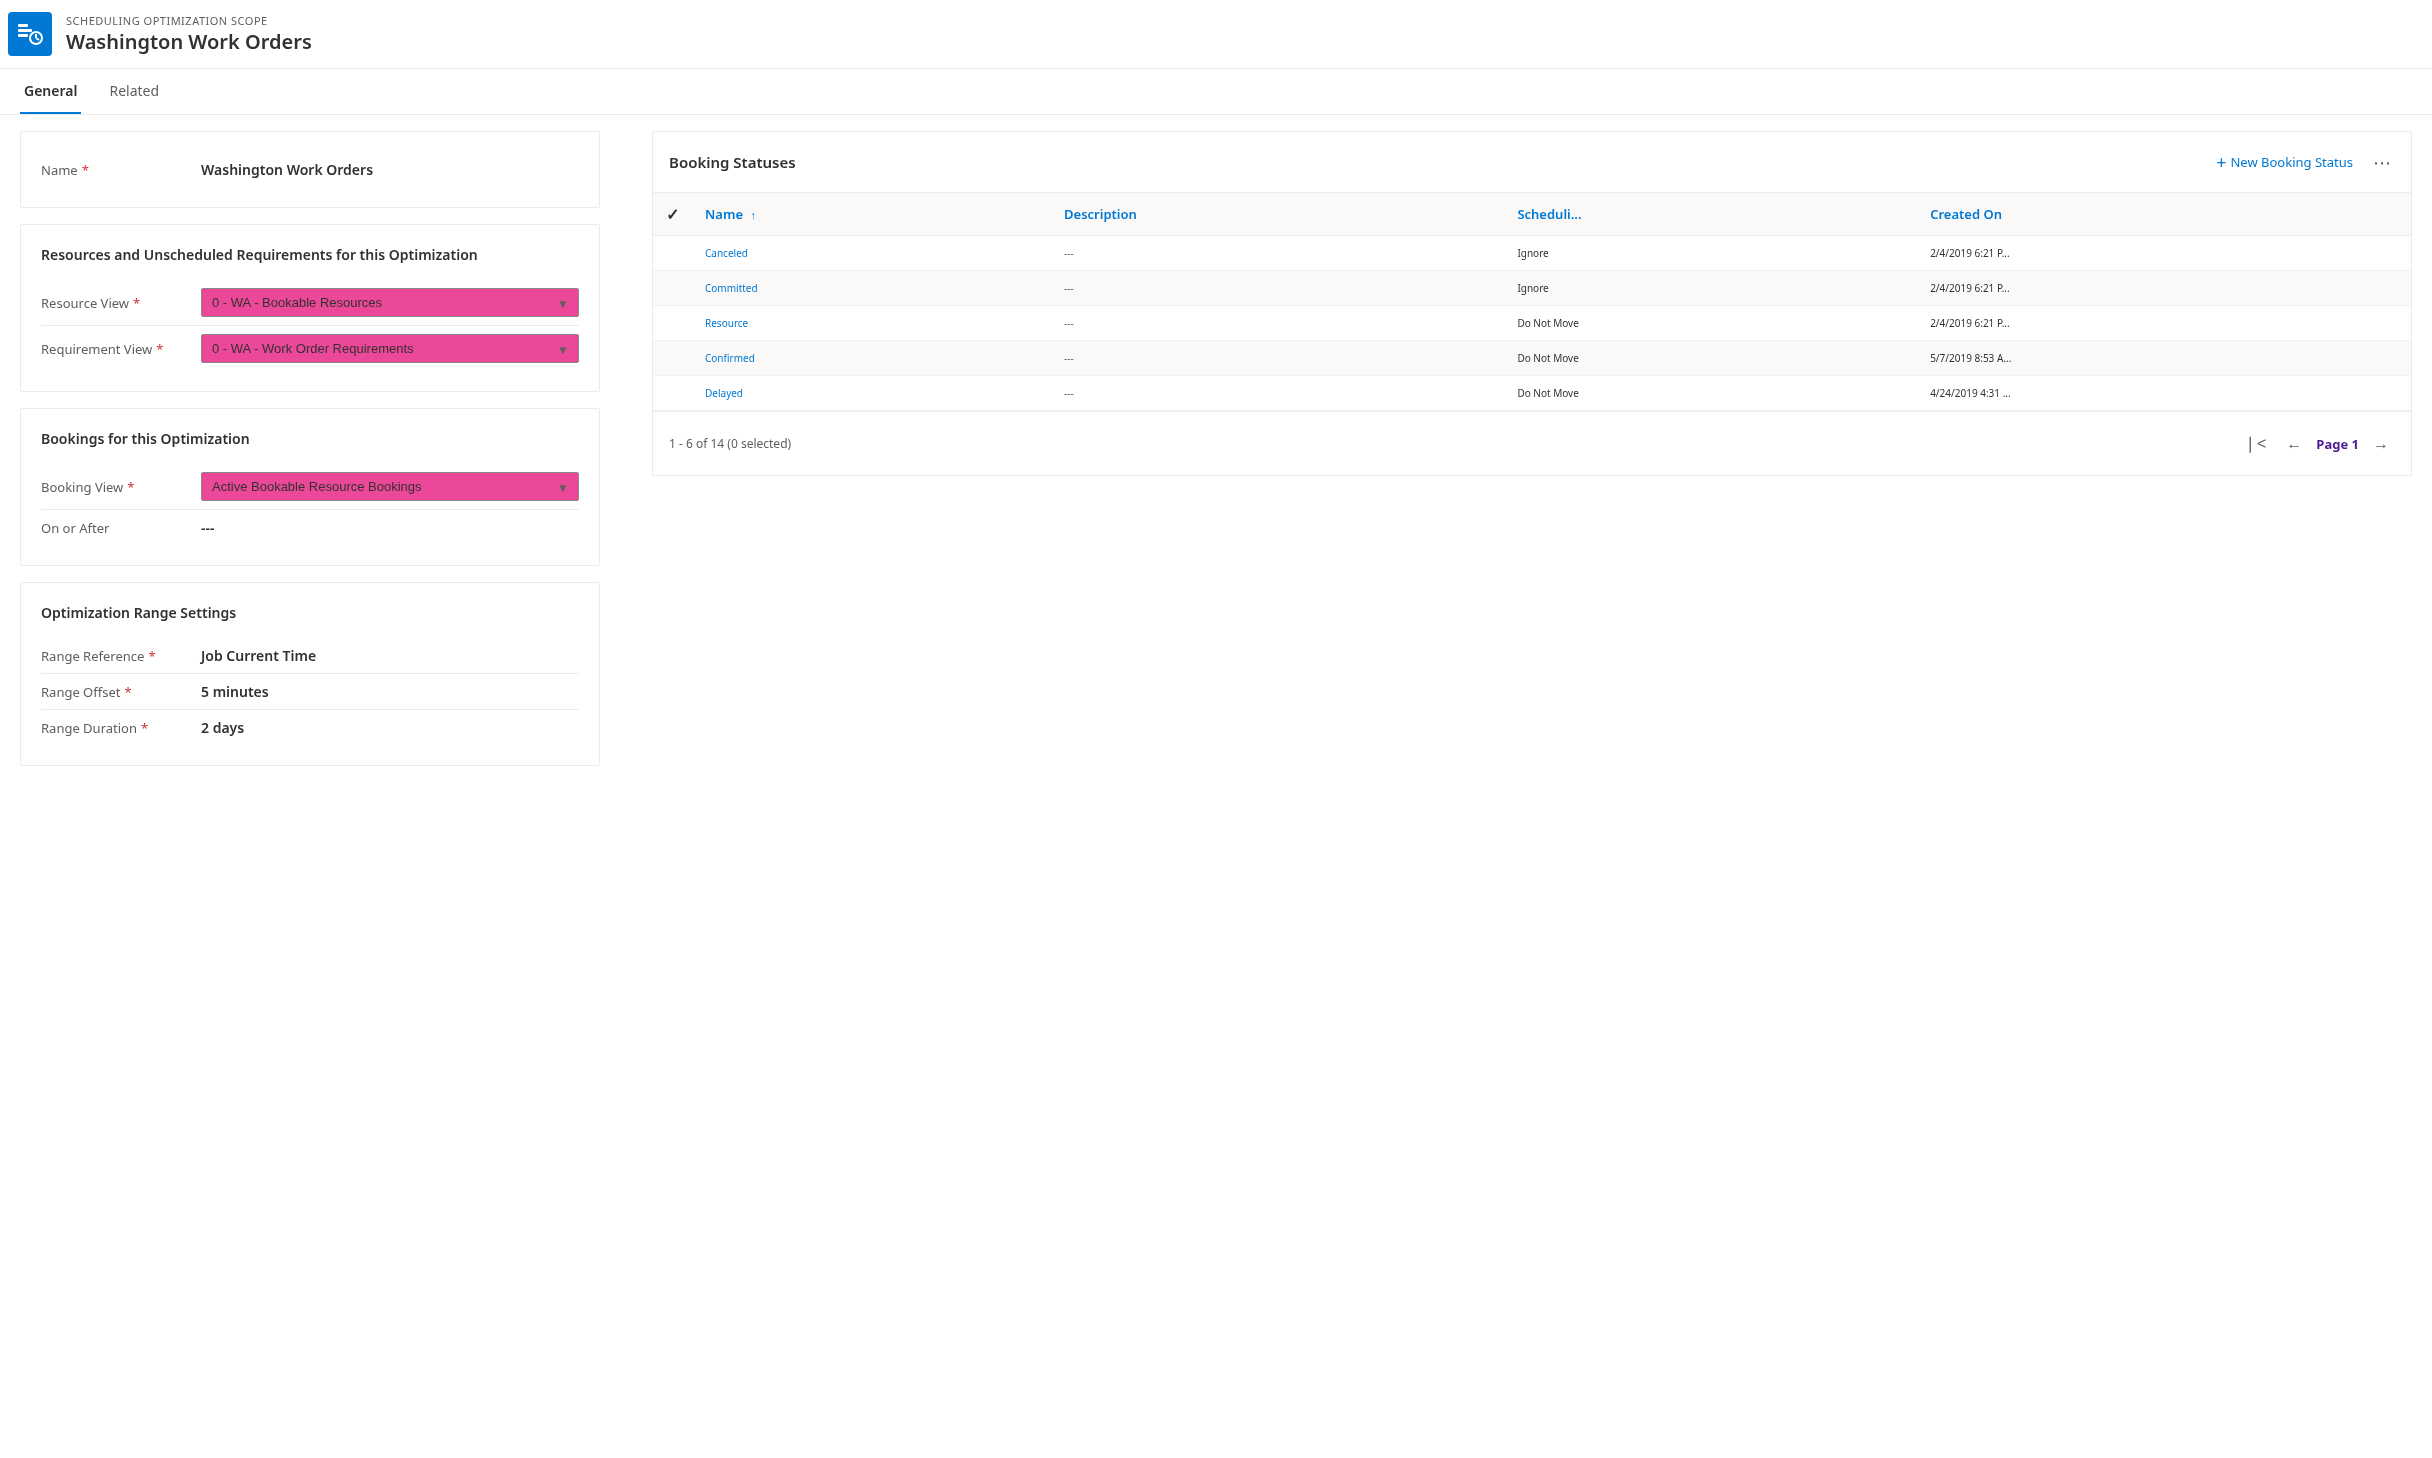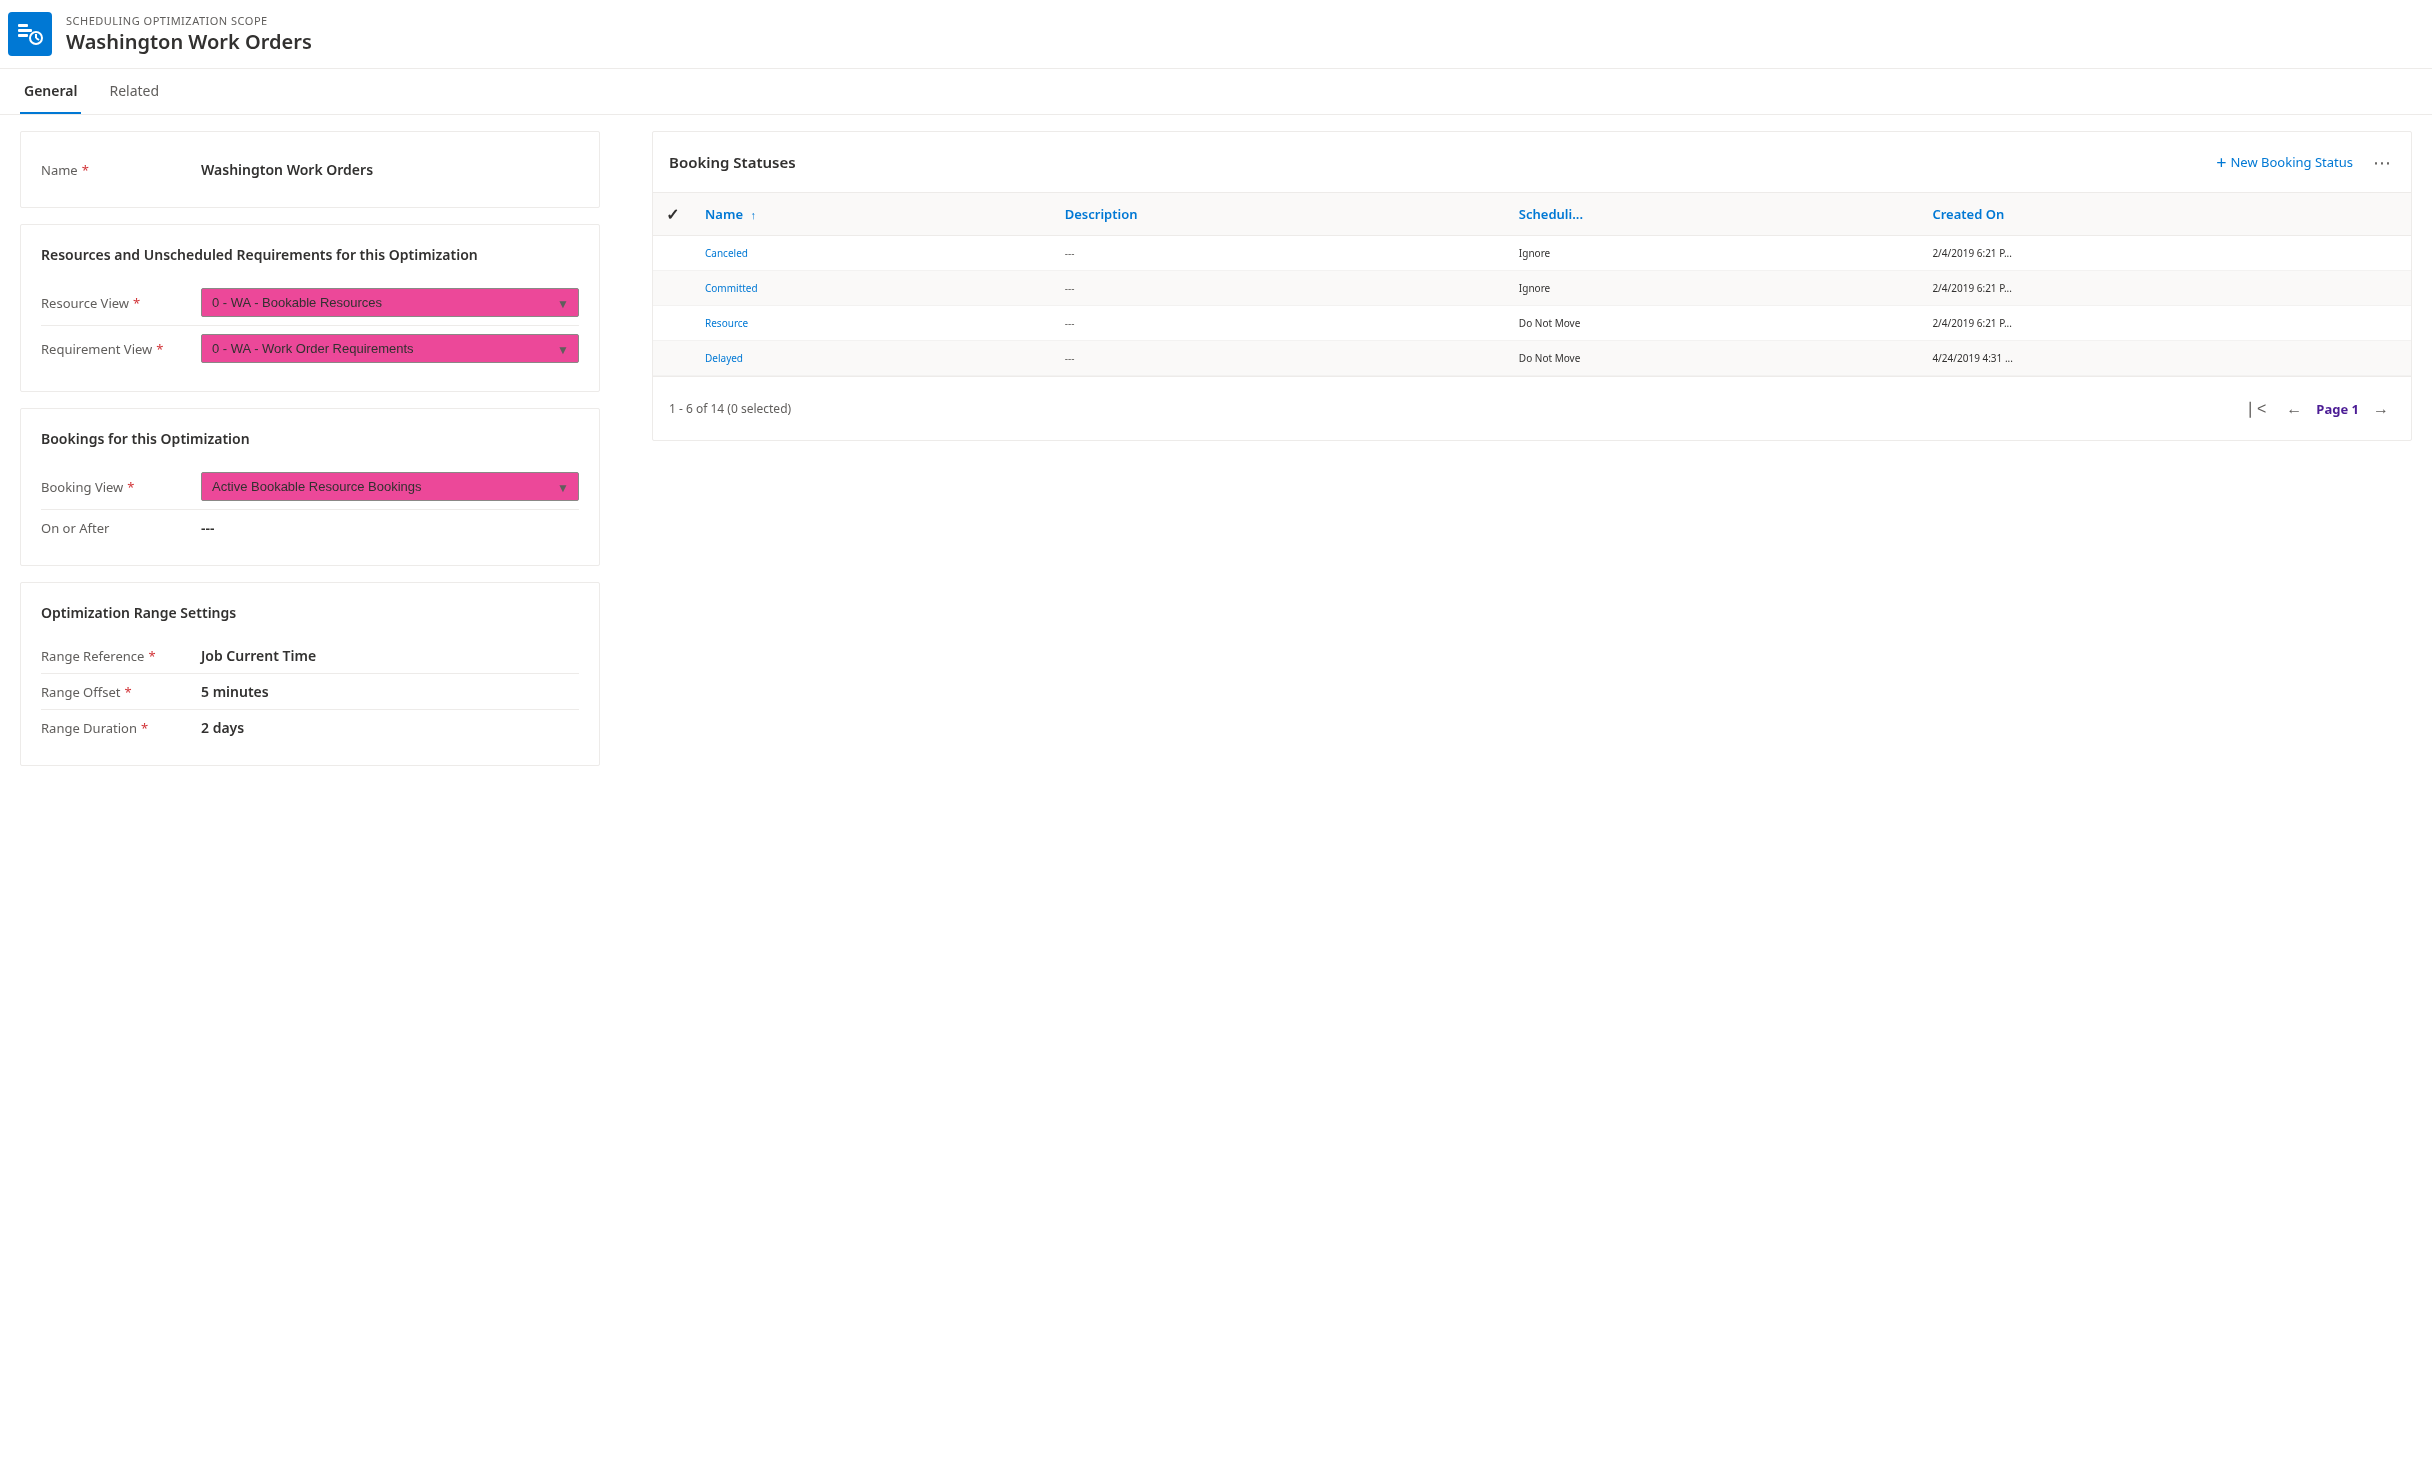--- a/index.html
+++ b/index.html
@@ -225,20 +225,27 @@
             </tr>
             <tr>
               <td class="check-col"></td>
               <td><span class="link-text">Resource</span></td>
               <td style="color: rgb(96, 94, 92);">---</td>
               <td>Do Not Move</td>
               <td>2/4/2019 6:21 P...</td>
             </tr>
             <tr>
               <td class="check-col"></td>
+              <td><span class="link-text">Confirmed</span></td>
+              <td style="color: rgb(96, 94, 92);">---</td>
+              <td>Do Not Move</td>
+              <td>5/7/2019 8:53 A...</td>
+            </tr>
+            <tr>
+              <td class="check-col"></td>
               <td><span class="link-text">Delayed</span></td>
               <td style="color: rgb(96, 94, 92);">---</td>
               <td>Do Not Move</td>
               <td>4/24/2019 4:31 ...</td>
             </tr>
           </tbody>
       </table>
 
       <div class="bs-footer">
         <span class="bs-count">1 - 6 of 14 (0 selected)</span>

